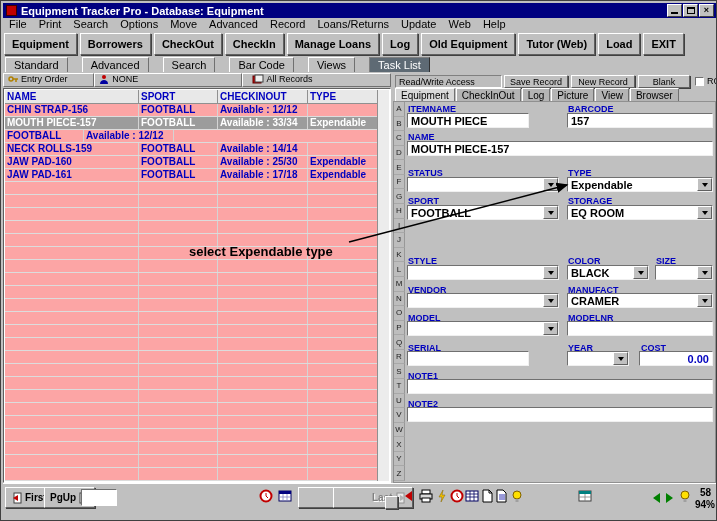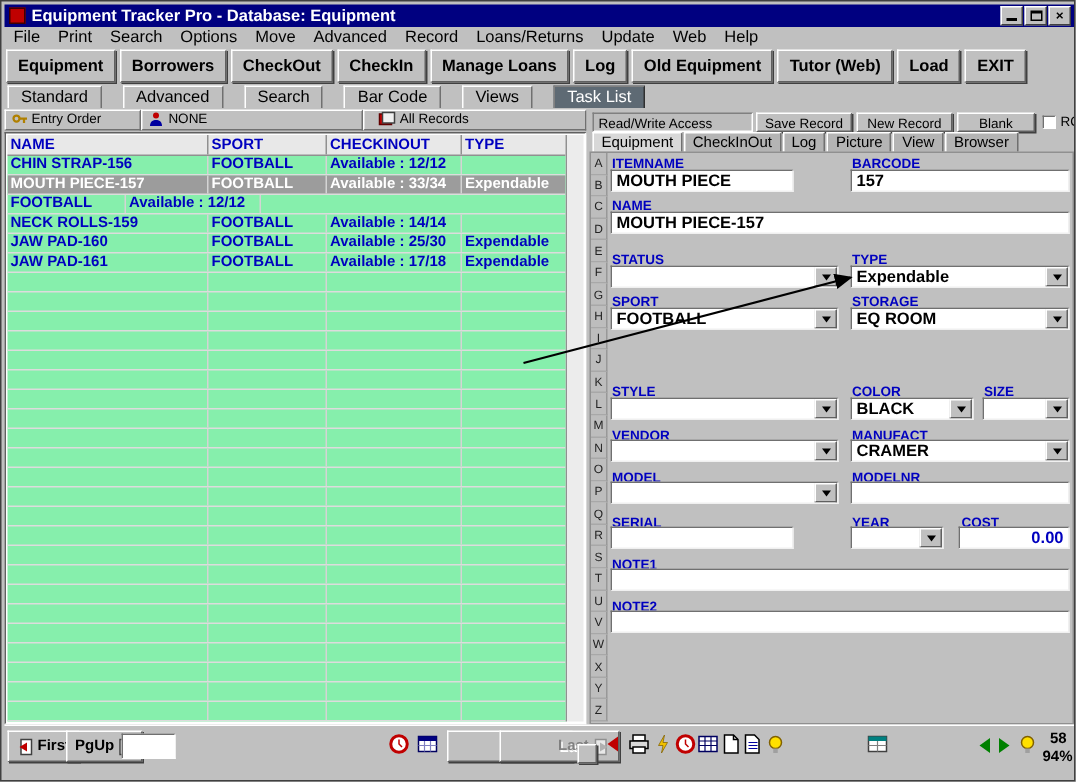--- a/index.html
+++ b/index.html
@@ -15,21 +15,21 @@
   .app-icon { width:11px; height:11px; background:#c00000; border:1px solid #400000; margin-right:4px; flex:none; }
   .title-text { color:#fff; font-size:11px; font-weight:bold; white-space:nowrap; }
   .win-controls { margin-left:auto; display:flex; gap:1px; padding-right:2px; }
   .win-btn { width:15px; height:13px; background:#c0c0c0; border:1px solid;
              border-color:#fff #404040 #404040 #fff; font-size:9px; line-height:11px;
              text-align:center; font-weight:bold; position:relative; }
   .glyph-min { position:absolute; left:3px; bottom:2px; width:7px; height:2px; background:#000; }
   .glyph-max { position:absolute; left:3px; top:2px; width:8px; height:7px; border:1px solid #000; border-top-width:2px; }
 
   
-  .menubar { position:absolute; left:2px; top:17px; width:713px; height:13px; display:flex; align-items:center; }
+  .menubar { position:absolute; left:2px; top:17px; width:713px; height:13px; display:flex; align-items:flex-start; }
   .menu-item { font-size:11px; padding:0 6px; color:#000; white-space:nowrap; }
 
   
   .toolbar { position:absolute; left:3px; top:31px; width:712px; height:24px; display:flex; align-items:center; }
   .tbtn { height:22px; padding:0 7px; font-size:11px; font-weight:bold; display:flex; align-items:center;
           margin-right:3px; white-space:nowrap; background:#c0c0c0; border:1px solid;
           border-color:#fff #606060 #606060 #fff; box-shadow:1px 1px 0 #404040; }
 
   
   .tabstrip { position:absolute; left:4px; top:56px; height:15px; display:flex; }
@@ -41,21 +41,21 @@
   .sortbar { position:absolute; left:2px; top:72px; width:388px; height:14px; display:flex; }
   .sortseg { display:flex; gap:3px; padding:0 4px; font-size:9px; height:14px;
              background:#c0c0c0; border:1px solid; border-color:#fff #707070 #707070 #fff; white-space:nowrap; }
   .listbox { position:absolute; left:2px; top:87px; width:388px; height:395px; background:#fff;
              border:1px solid; border-color:#606060 #fff #fff #606060; }
   .lheader { position:absolute; left:1px; top:1px; right:13px; height:14px; display:flex;
              background:#e8e8e8; border-bottom:1px solid #909090; }
   .hcell { padding:0 2px; font-size:10px; font-weight:bold; color:#0000bf; border-right:1px solid #909090;
            line-height:13px; white-space:nowrap; overflow:hidden; }
   .vscroll { position:absolute; top:1px; right:1px; width:12px; bottom:1px; background:#ececec; border-left:1px solid #909090; }
-  .rows { position:absolute; left:1px; top:15px; right:13px; bottom:1px; background:#86efac; overflow:hidden; }
+  .rows { position:absolute; left:1px; top:15px; right:13px; bottom:1px; background:#fca5a5; overflow:hidden; }
   .trow { display:flex; height:13px; border-bottom:1px solid #dcdcdc; }
   .trow.sel { background:#9c9c9c; }
   .trow.sel .cell { color:#fff; }
   .cell { padding:0 2px; border-right:1px solid #d4d4d4; font-size:10px; font-weight:bold; color:#0000bf;
           line-height:12px; white-space:nowrap; overflow:hidden; }
   .c1 { width:134px; } .c2 { width:79px; } .c3 { width:90px; } .c4 { flex:1; border-right:none; }
 
   
   .divider { position:absolute; left:390px; top:72px; width:2px; height:410px; background:#c0c0c0; }
   .splitter { position:absolute; left:384px; top:495px; width:13px; height:13px; }
@@ -641,14 +641,15 @@
   <div class="splitter btn3d"></div>
 
   <svg class="anno-svg" width="717" height="521">
     <defs>
       <marker id="ah" markerWidth="9" markerHeight="8" refX="7" refY="3.5" orient="auto">
         <path d="M0 0L8 3.5L0 7z" fill="#000"></path>
       </marker>
     </defs>
     <line x1="348" y1="241" x2="566" y2="184" stroke="#000" stroke-width="1.5" marker-end="url(#ah)"></line>
   </svg>
+  <div class="anno-text">select Expendable type</div>
 
 </div>
 
 </body></html>

